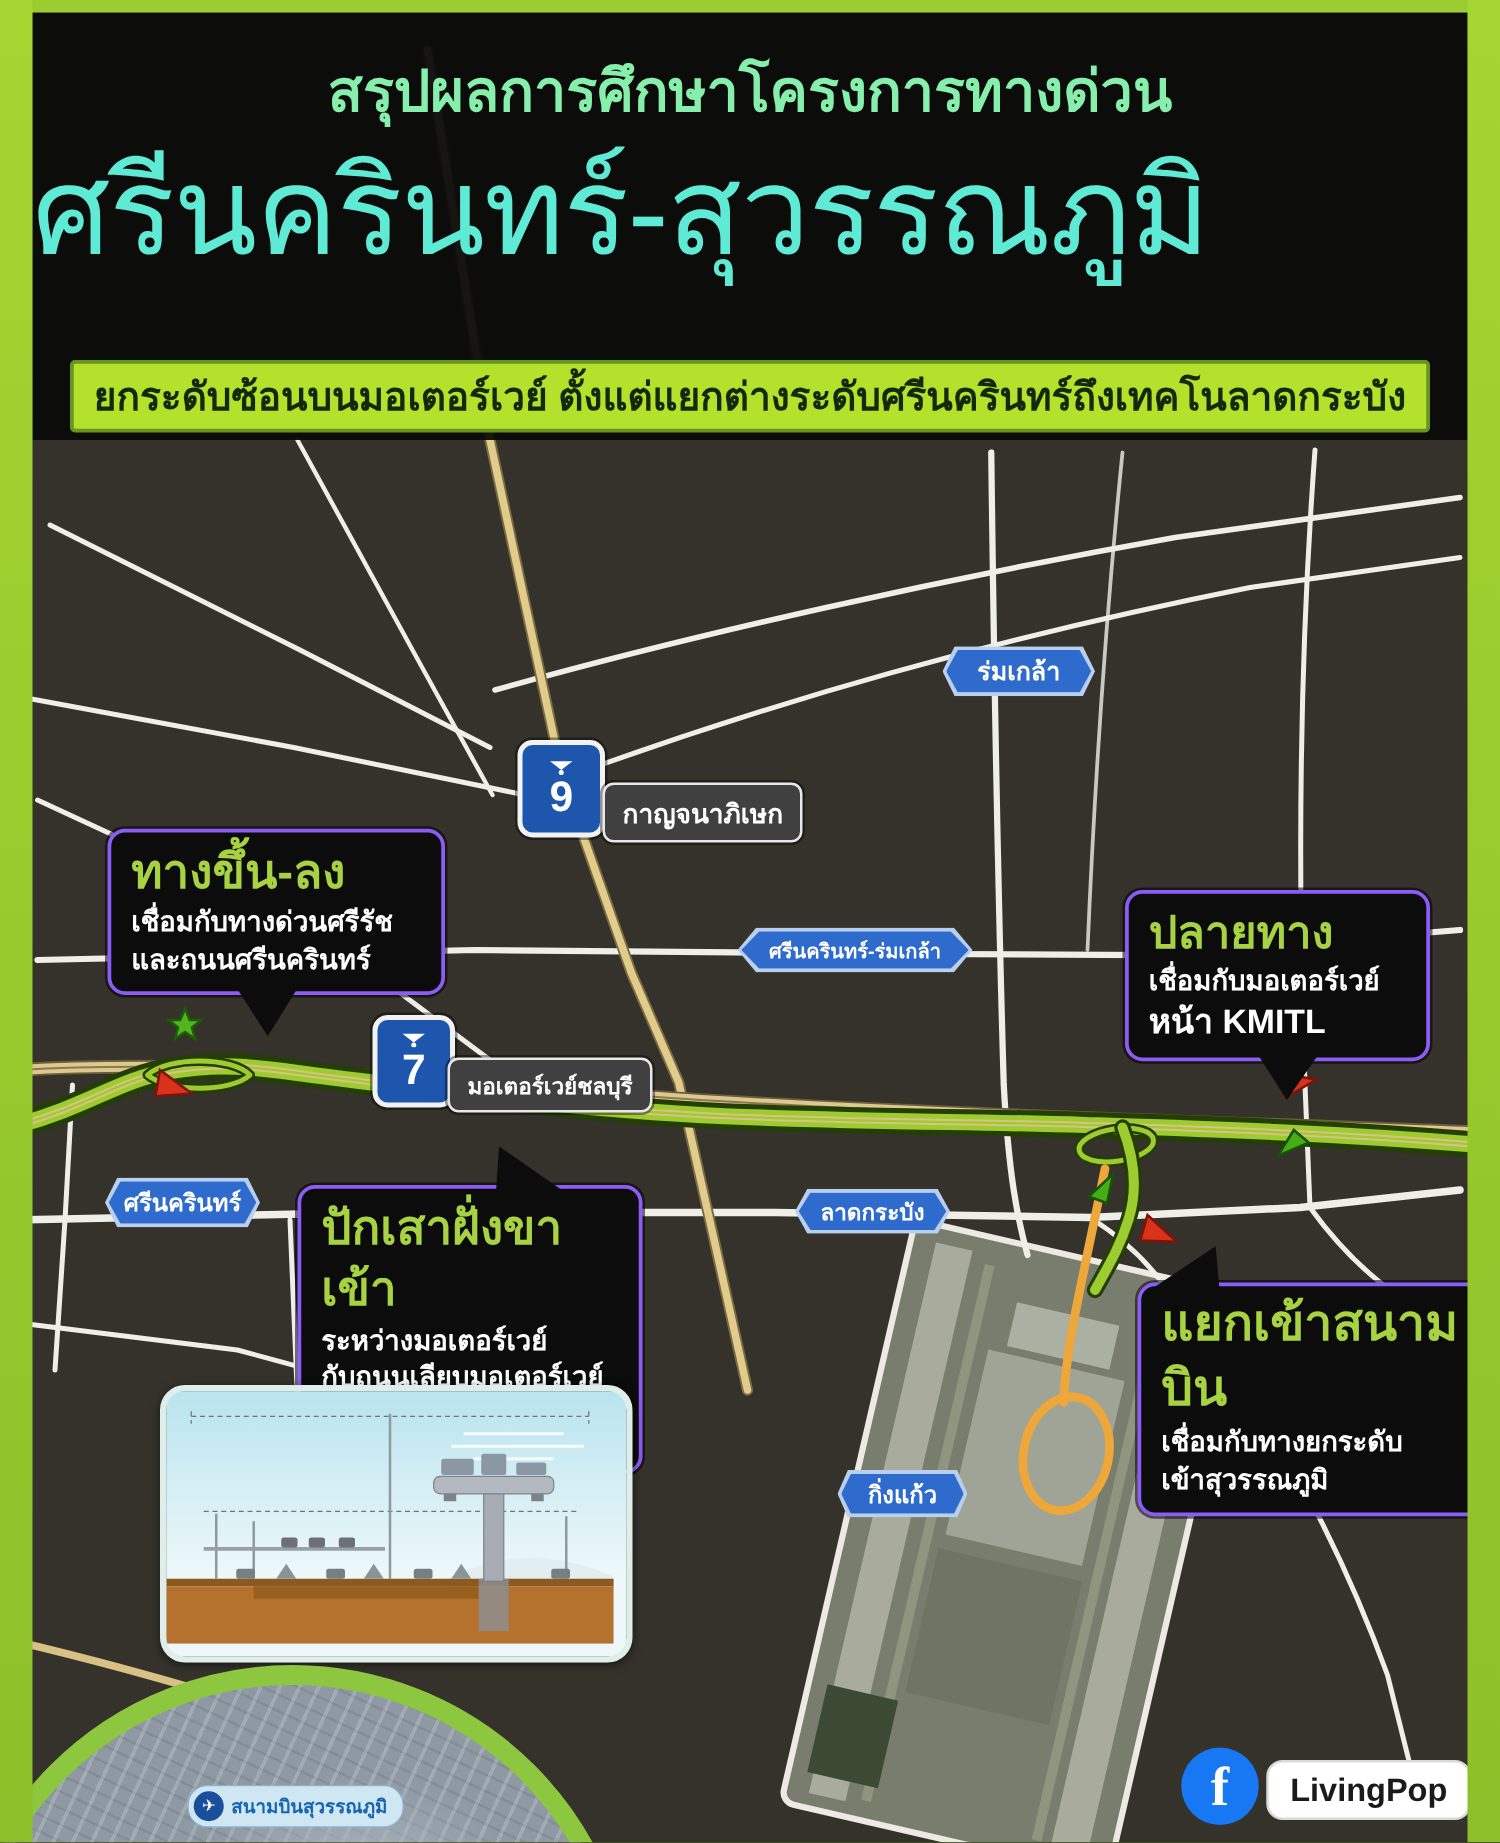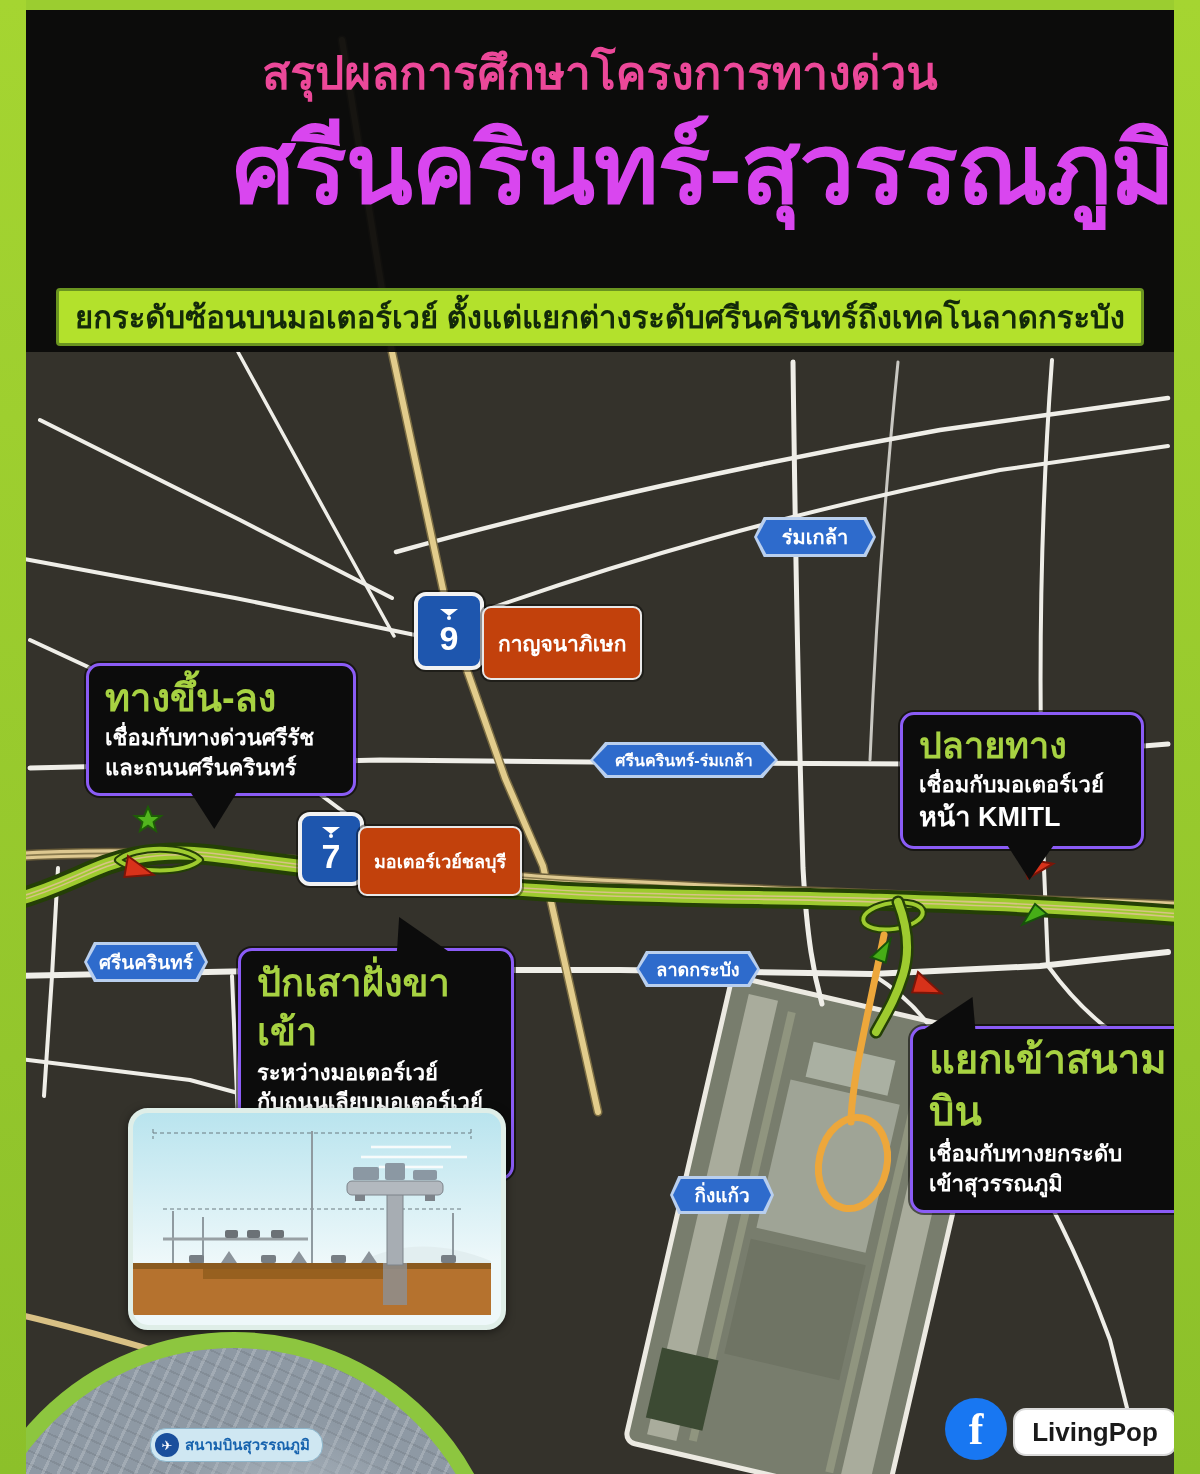--- a/index.html
+++ b/index.html
@@ -26,24 +26,24 @@
       repeating-linear-gradient(100deg, rgba(255,255,255,0.03) 0 4px, rgba(0,0,0,0) 4px 16px),
       repeating-linear-gradient(10deg, rgba(0,0,0,0.05) 0 3px, rgba(0,0,0,0) 3px 22px);
   }
   svg.roads{position:absolute;left:0;top:0;}
   
   .header{
     position:absolute;left:26px;right:26px;top:10px;height:342px;
     background:rgba(10,10,10,0.94);
   }
   .supertitle{
-    margin-top:36px;text-align:center;color:#ec4899;font-weight:800;font-size:46px;line-height:1.2;
+    margin-top:36px;text-align:center;color:#86efac;font-weight:800;font-size:46px;line-height:1.2;
   }
   .big-title{
-    margin-top:2px;text-align:right;color:#d946ef;font-weight:700;font-size:98px;line-height:1.35;
+    margin-top:2px;text-align:left;color:#5eead4;font-weight:400;font-size:98px;line-height:1.35;
     letter-spacing:-1px;white-space:nowrap;
   }
   .subtitle-bar{
     position:absolute;left:30px;right:30px;bottom:6px;height:52px;
     background:#b3e12c;border:3px solid #6a9420;border-radius:4px;
     display:flex;align-items:center;justify-content:center;
     color:#13290a;font-weight:800;font-size:31px;white-space:nowrap;
   }
   
   .frame-top{position:absolute;left:0;top:0;width:1200px;height:10px;background:#9bcd30;}
@@ -69,23 +69,23 @@
     display:flex;align-items:center;justify-content:center;white-space:nowrap;
   }
   
   .shield{
     position:absolute;background:#1e56ae;border:4px solid #f2f2f2;border-radius:12px;
     box-shadow:0 0 0 2px rgba(0,0,0,.4);
     display:flex;flex-direction:column;align-items:center;justify-content:center;gap:1px;
   }
   .shield .num{color:#fff;font-weight:800;font-size:34px;line-height:1;}
   .shield-label{
-    position:absolute;background:#c2410c;border:2px solid #e8e8e8;border-radius:9px;
+    position:absolute;background:#404040;border:2px solid #e8e8e8;border-radius:9px;
     color:#fff;font-weight:700;display:flex;align-items:center;justify-content:center;
-    padding:13px 14px;white-space:nowrap;box-shadow:0 0 0 2px rgba(0,0,0,.4);
+    padding:0 14px;white-space:nowrap;box-shadow:0 0 0 2px rgba(0,0,0,.4);margin-top:20px;
   }
   
   .diagram-inset{
     position:absolute;left:128px;top:1108px;width:368px;height:212px;
     border:5px solid #dfeee8;border-radius:20px;overflow:hidden;
     background:linear-gradient(180deg,#b9e4ee 0%,#eef8fa 70%);
     box-shadow:0 2px 8px rgba(0,0,0,.5);
   }
   .circle-inset{
     position:absolute;left:-40px;top:1332px;width:548px;height:548px;border-radius:50%;

